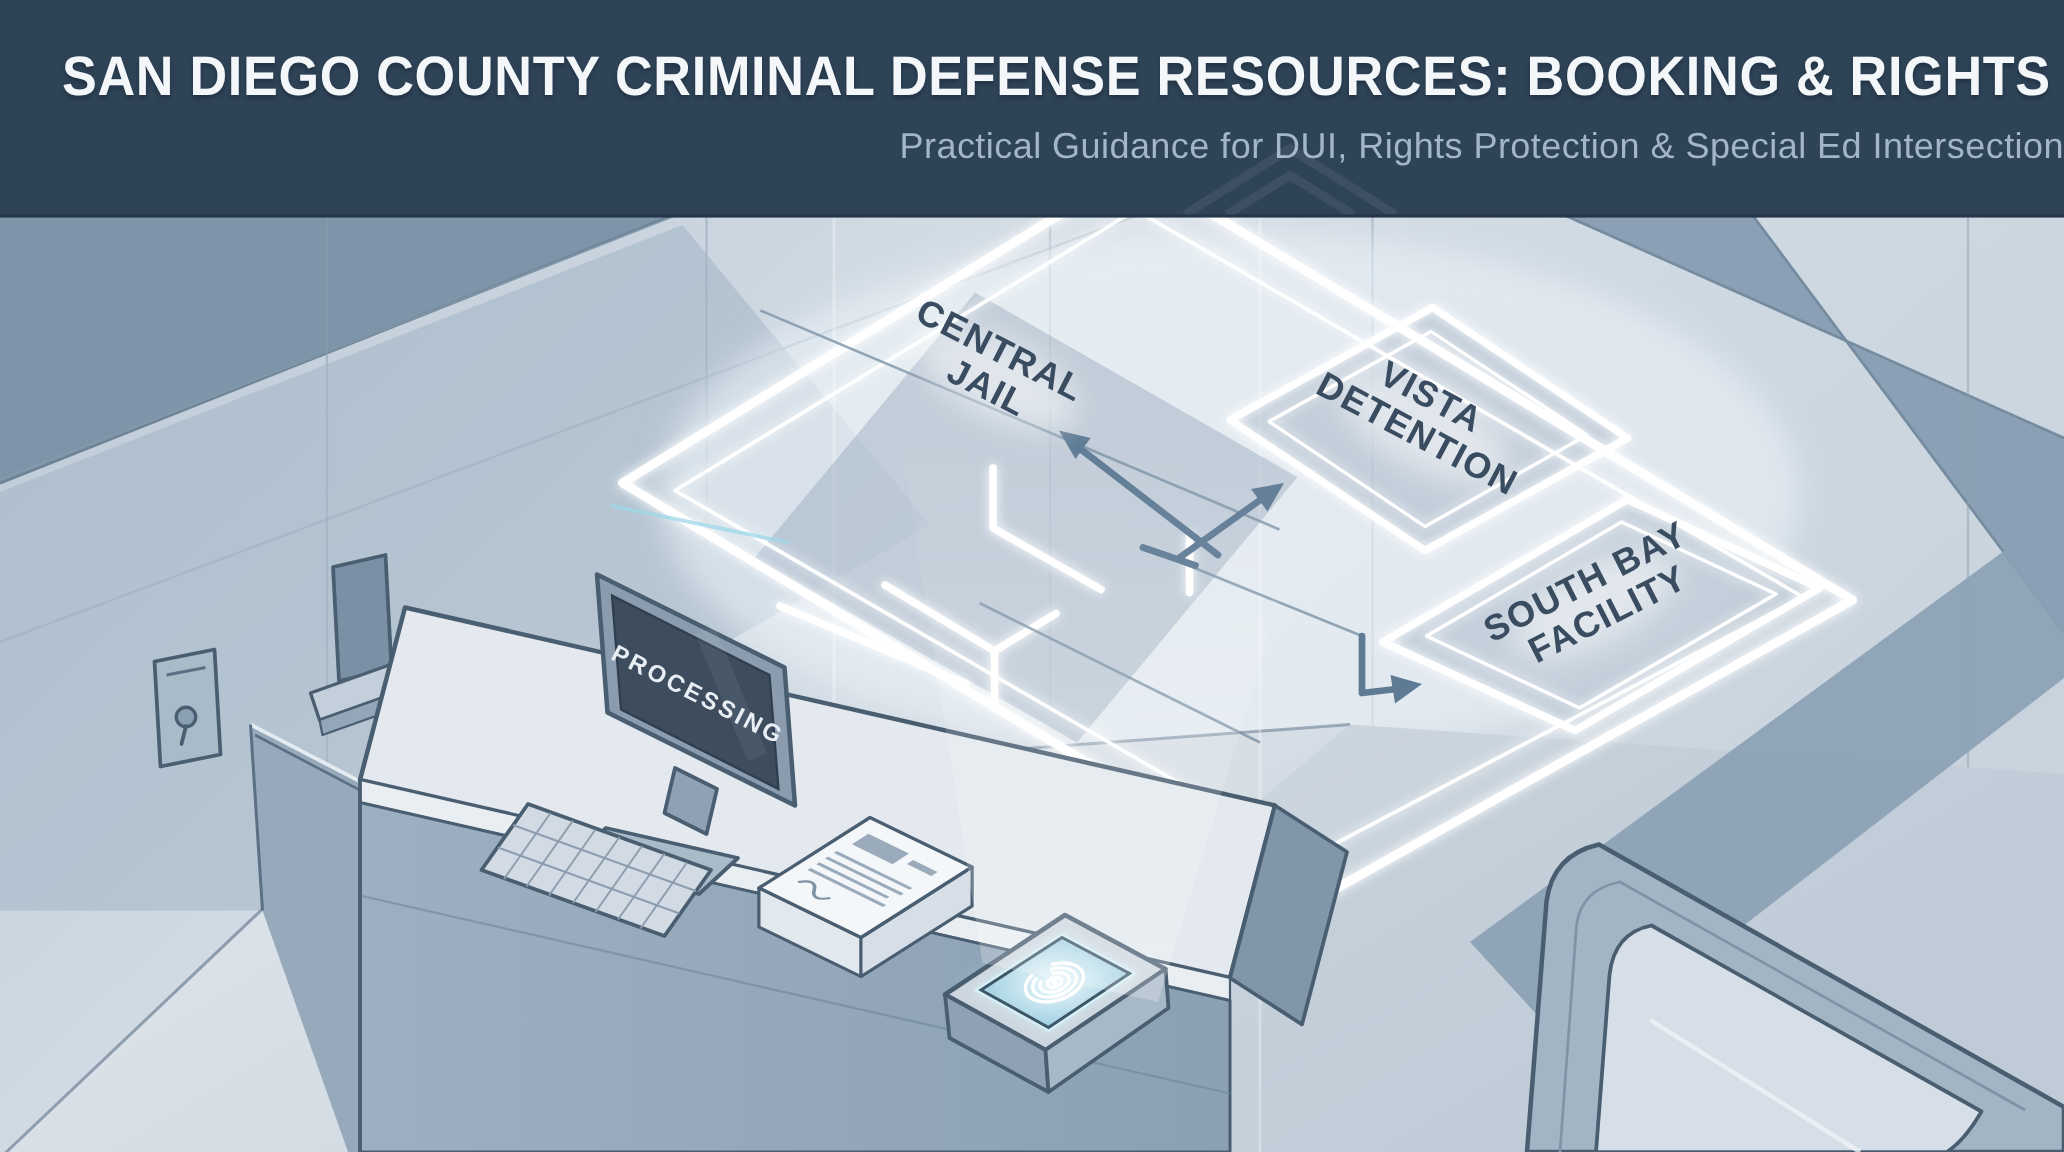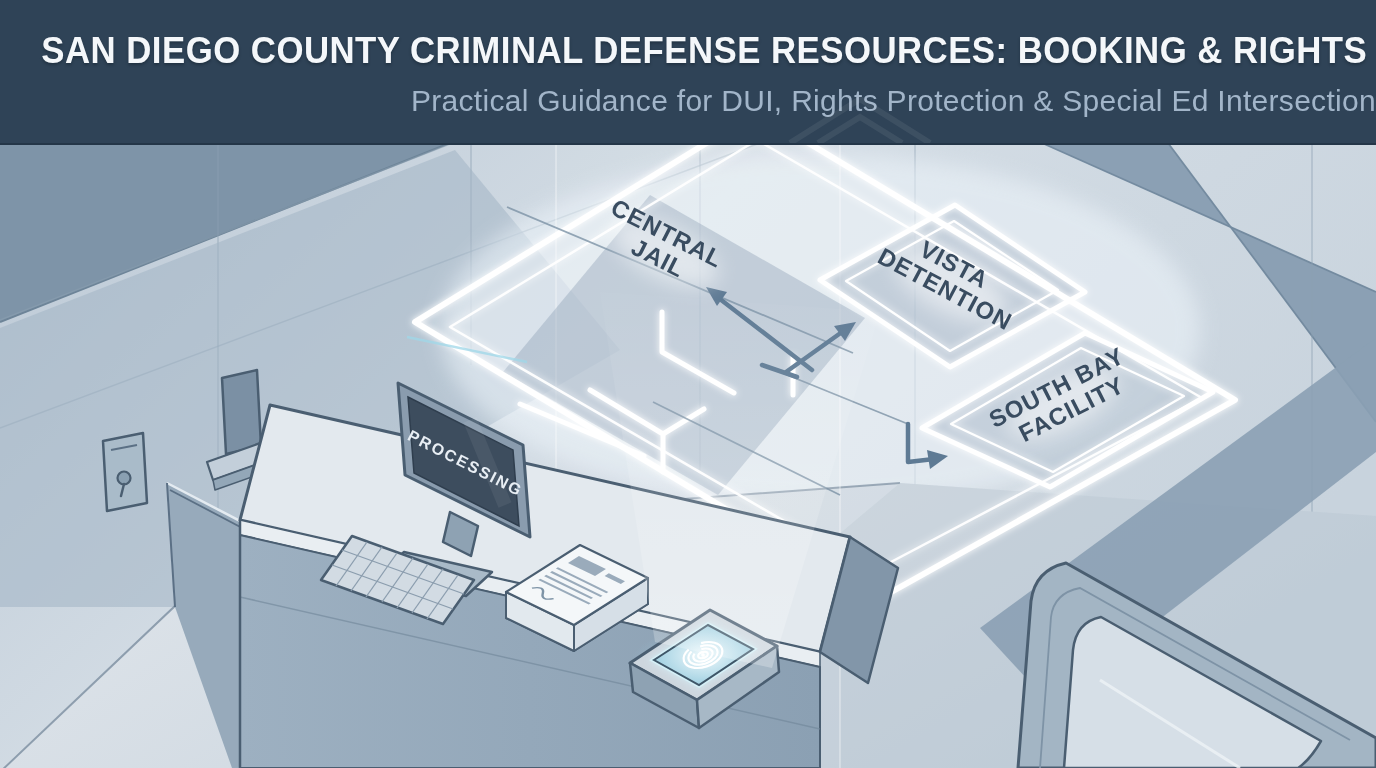--- a/index.html
+++ b/index.html
@@ -27,21 +27,21 @@
   }
   .banner-title{
     margin-top:30px;white-space:nowrap;
     font-size:37px;font-weight:700;letter-spacing:.5px;
     color:var(--title-color);
     transform:scaleX(.94);transform-origin:50% 50%;
     text-shadow:0 2px 3px rgba(10,20,30,.35);
   }
   .banner-subtitle{
     margin-top:12px;white-space:nowrap;
-    font-size:30px;font-weight:400;letter-spacing:.3px;
+    font-size:24px;font-weight:400;letter-spacing:.3px;
     color:var(--subtitle-color);
   }
   .banner-chevron{position:absolute;left:770px;bottom:0;opacity:.9;}
   
   .outline{stroke:#4a5e71;stroke-linejoin:round;stroke-linecap:round;}
   .holo{stroke:var(--holo);fill:none;stroke-linejoin:round;stroke-linecap:round;}
   .thinwall{stroke:#7d93a6;stroke-width:1.8;opacity:.8;}
   .arrow-line{stroke:var(--arrow);stroke-width:4.5;fill:none;stroke-linecap:round;stroke-linejoin:round;}
   .arrow-head{fill:var(--arrow);stroke:none;}
   .room-label{fill:var(--label);font-family:"Liberation Sans","DejaVu Sans",sans-serif;

